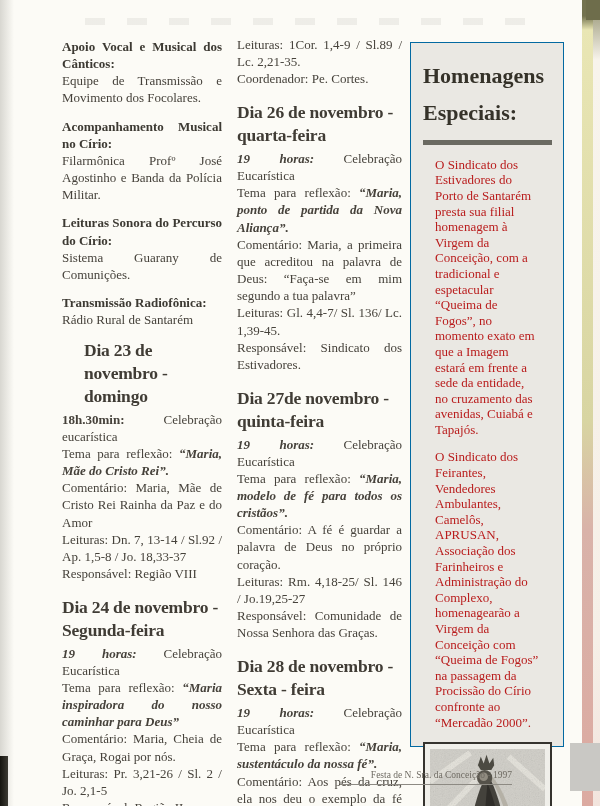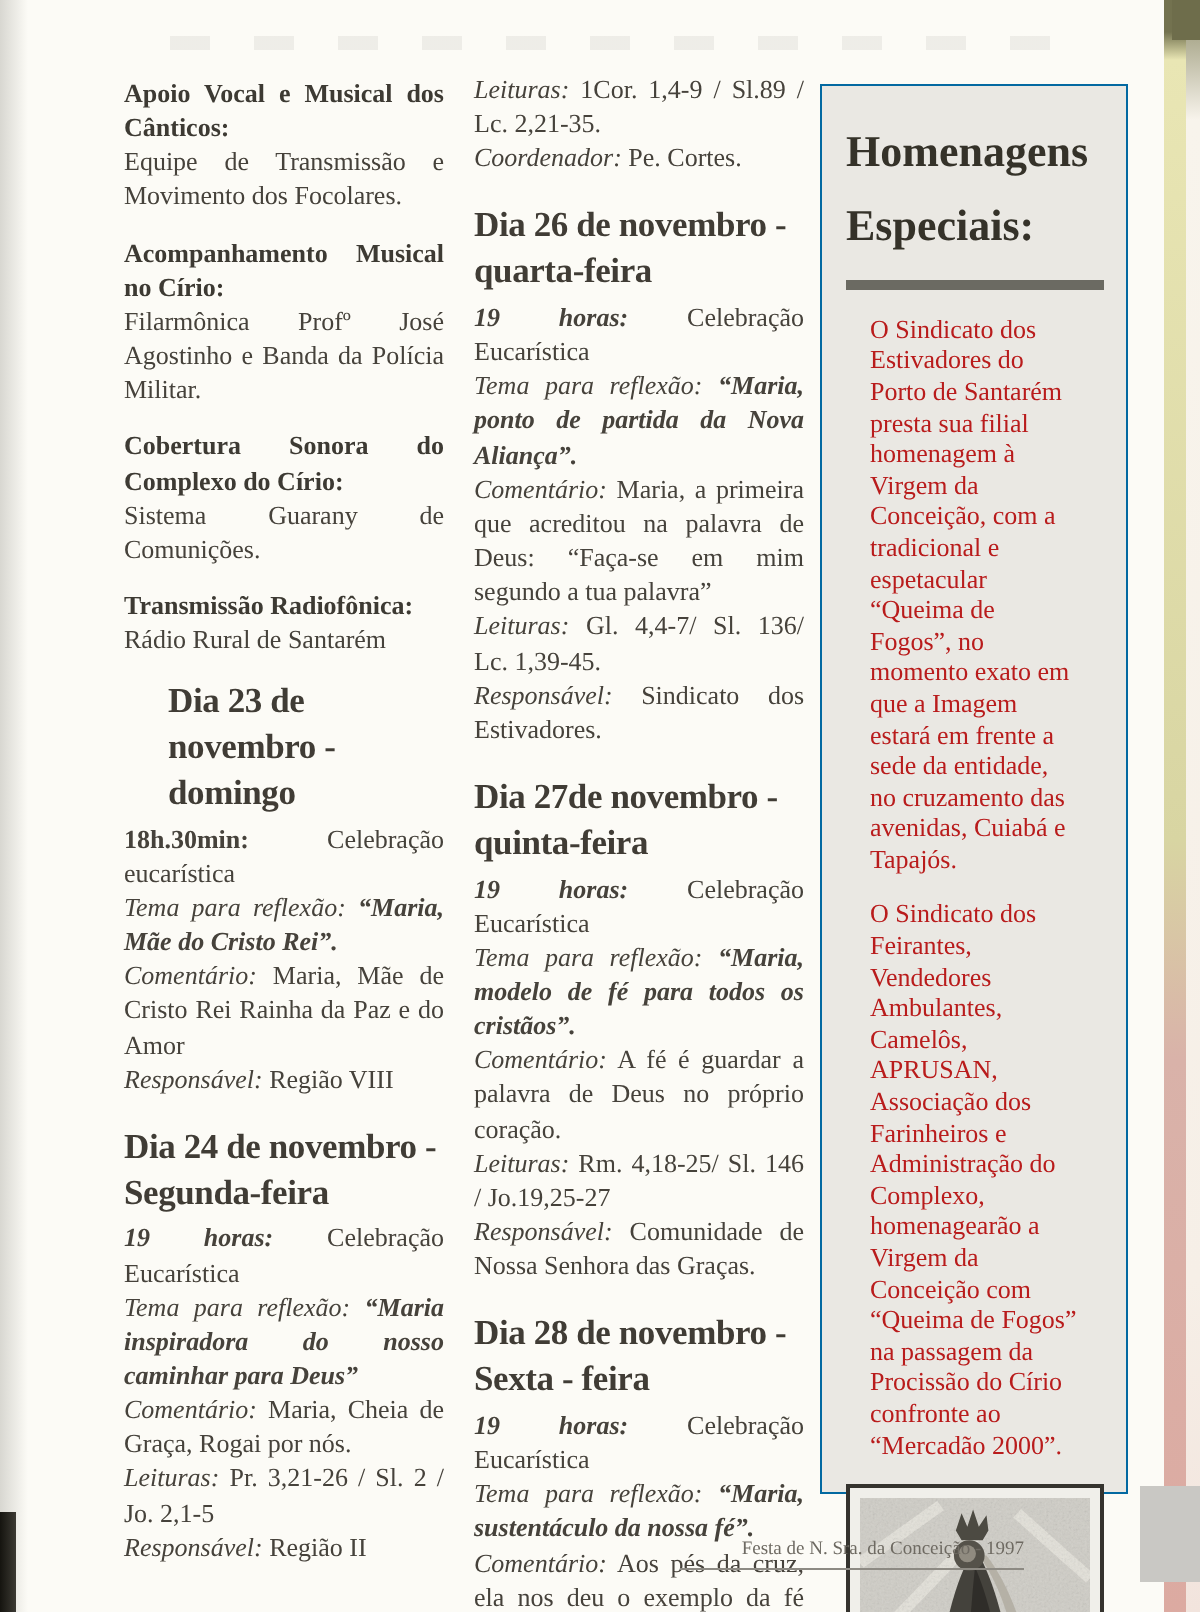--- a/index.html
+++ b/index.html
@@ -27,21 +27,21 @@
   
   .col{position:absolute;font-size:13px;line-height:1.32;text-align:justify;}
   .col-1{left:62px;top:38px;width:160px;}
   .col-2{left:237px;top:36px;width:165px;}
   .info-block{margin:0 0 11px 0;}
   .info-h{font-weight:bold;color:#3d3a33;margin:0;}
   .ln{margin:0;}
   .day-title{font-size:17.5px;font-weight:bold;line-height:1.3;color:#403c35;
     margin:14px 0 3px 0;text-align:left;letter-spacing:-.2px;}
   .first-title{margin-top:10px;margin-left:22px;}
-  .lbl{font-style:italic;}
+  .lbl{}
   .time-b{font-weight:bold;}
   .time-i{font-style:italic;font-weight:bold;}
   .tema-val{font-weight:bold;font-style:italic;}
 
   
   .sidebar{position:absolute;left:410px;top:42px;width:154px;height:705px;
     box-sizing:border-box;background:#eae8e3;border:1px solid #0369a1;
     padding:14px 11px 10px 12px;}
   .sb-title{font-size:22px;font-weight:bold;line-height:1.7;color:#353229;margin:0;}
   .sb-rule{height:5px;background:#6b6a62;margin:8px 0 10px 0;}
@@ -64,33 +64,34 @@
   <div class="col col-1">
     <div class="info-block">
       <p class="info-h">Apoio Vocal e Musical dos Cânticos:</p>
       <p class="ln">Equipe de Transmissão e Movimento dos Focolares.</p>
     </div>
     <div class="info-block">
       <p class="info-h">Acompanhamento Musical no Círio:</p>
       <p class="ln">Filarmônica Profº José Agostinho e Banda da Polícia Militar.</p>
     </div>
     <div class="info-block">
-      <p class="info-h">Cobertura Sonora do Complexo do Círio:</p>
+      <p class="info-h">Leituras Sonora do Percurso do Círio:</p>
       <p class="ln">Sistema Guarany de Comunições.</p>
     </div>
     <div class="info-block">
       <p class="info-h">Transmissão Radiofônica:</p>
       <p class="ln">Rádio Rural de Santarém</p>
     </div>
 
     <section>
       <h2 class="day-title first-title">Dia 23 de novembro - domingo</h2>
       <p class="ln"><span class="time-b">18h.30min:</span> <span>Celebração eucarística</span></p>
       <p class="ln"><span class="lbl">Tema para reflexão:</span> <span class="tema-val">“Maria, Mãe do Cristo Rei”.</span></p>
       <p class="ln"><span class="lbl">Comentário:</span> <span>Maria, Mãe de Cristo Rei Rainha da Paz e do Amor</span></p>
+      <p class="ln"><span class="lbl">Leituras:</span> <span>Dn. 7, 13-14 / Sl.92 / Ap. 1,5-8 / Jo. 18,33-37</span></p>
       <p class="ln"><span class="lbl">Responsável:</span> <span>Região VIII</span></p>
     </section>
 
     <section>
       <h2 class="day-title">Dia 24 de novembro - Segunda-feira</h2>
       <p class="ln"><span class="time-i">19 horas:</span> <span>Celebração Eucarística</span></p>
       <p class="ln"><span class="lbl">Tema para reflexão:</span> <span class="tema-val">“Maria inspiradora do nosso caminhar para Deus”</span></p>
       <p class="ln"><span class="lbl">Comentário:</span> <span>Maria, Cheia de Graça, Rogai por nós.</span></p>
       <p class="ln"><span class="lbl">Leituras:</span> <span>Pr. 3,21-26 / Sl. 2 / Jo. 2,1-5</span></p>
       <p class="ln"><span class="lbl">Responsável:</span> <span>Região II</span></p>

